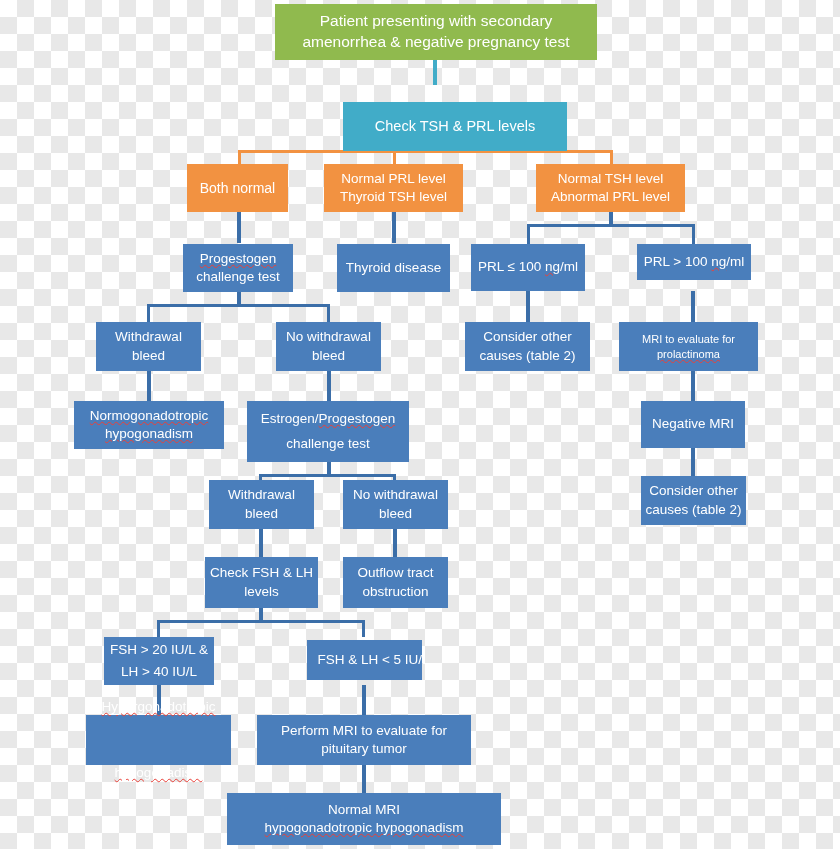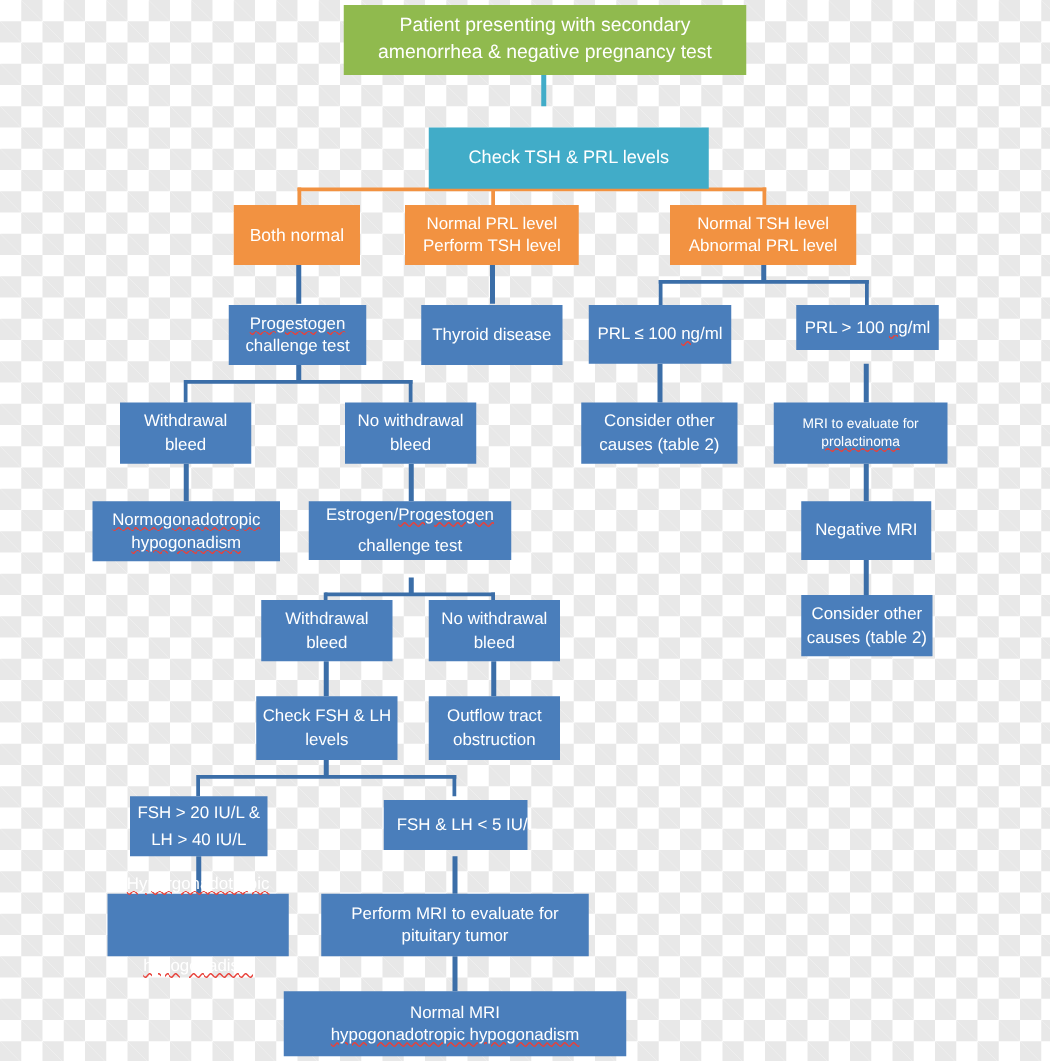--- a/index.html
+++ b/index.html
@@ -121,21 +121,21 @@
   <div class="node teal" style="left:343px; top:85px; width:224px; height:49px; font-size:14.5px;margin-top:17px;">
     <span class="ln">Check  TSH &amp; PRL levels</span>
   </div>
 
   <div class="node orange" style="left:187px; top:164px; width:101px; height:48px; font-size:14px;">
     <span class="ln">Both normal</span>
   </div>
 
   <div class="node orange" style="left:324px; top:164px; width:139px; height:48px; font-size:13.5px;">
     <span class="ln">Normal PRL level</span>
-    <span class="ln">Perform TSH level</span>
+    <span class="ln">Thyroid TSH level</span>
   </div>
 
   <div class="node orange" style="left:536px; top:164px; width:149px; height:48px; font-size:13.5px;">
     <span class="ln">Normal TSH level</span>
     <span class="ln">Abnormal PRL level</span>
   </div>
 
   <div class="node blue" style="left:183px; top:244px; width:110px; height:48px; font-size:13.5px;">
     <span class="ln sp">Progestogen</span>
     <span class="ln">challenge test</span>
@@ -171,21 +171,21 @@
   <div class="node blue" style="left:619px; top:322px; width:139px; height:49px; font-size:11px;">
     <span class="ln">MRI to evaluate for</span>
     <span class="ln sp">prolactinoma</span>
   </div>
 
   <div class="node blue" style="left:74px; top:401px; width:150px; height:48px; font-size:13.5px;">
     <span class="ln sp">Normogonadotropic</span>
     <span class="ln sp">hypogonadism</span>
   </div>
 
-  <div class="node blue" style="left:247px; top:401px; width:162px; height:47px; font-size:13.5px;">
+  <div class="node blue" style="left:247px; top:401px; width:162px; height:61px; font-size:13.5px;">
     <span class="ln"><span>Estrogen/</span><span class="sp">Progestogen</span></span>
     <span class="ln" style="margin-top:6px;">challenge test</span>
   </div>
 
   <div class="node blue" style="left:641px; top:401px; width:104px; height:47px; font-size:13.5px;">
     <span class="ln">Negative MRI</span>
   </div>
 
   <div class="node blue" style="left:209px; top:480px; width:105px; height:49px; font-size:13.5px;">
     <span class="ln">Withdrawal</span>

